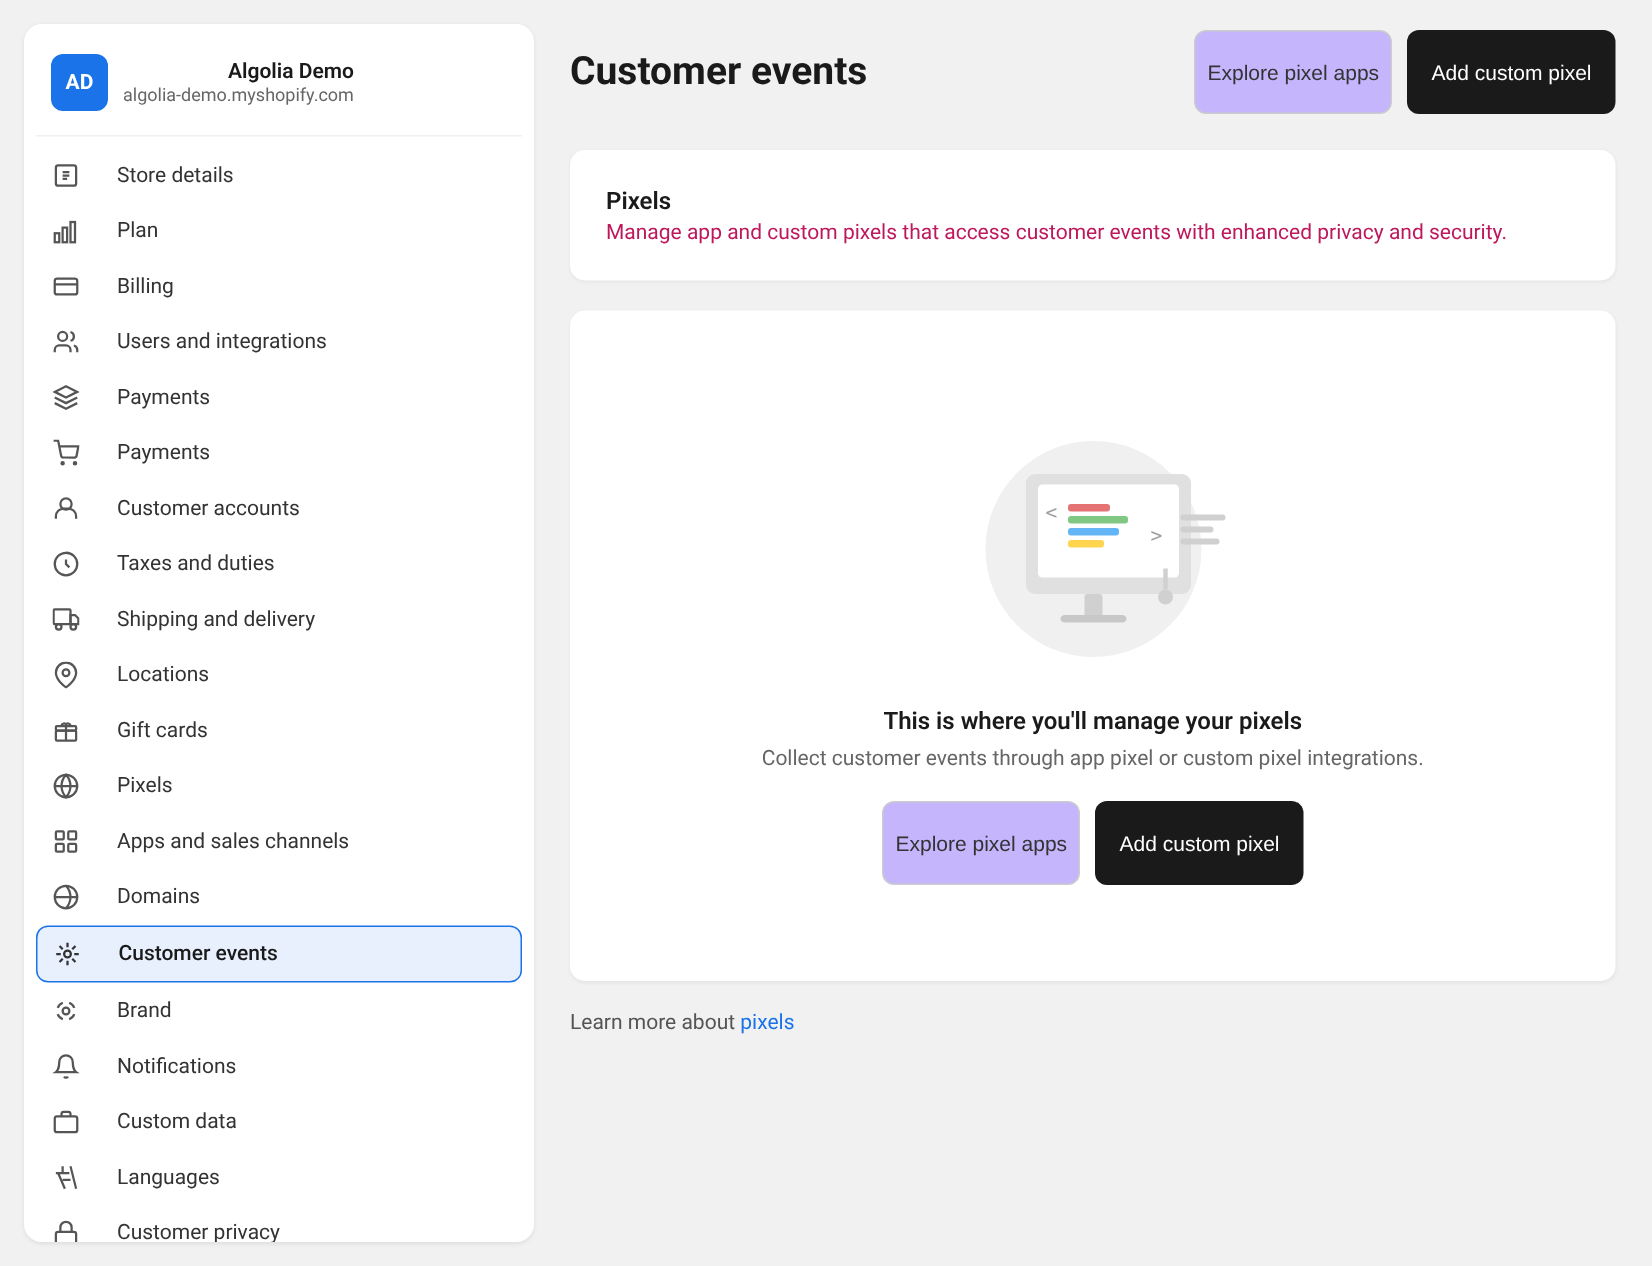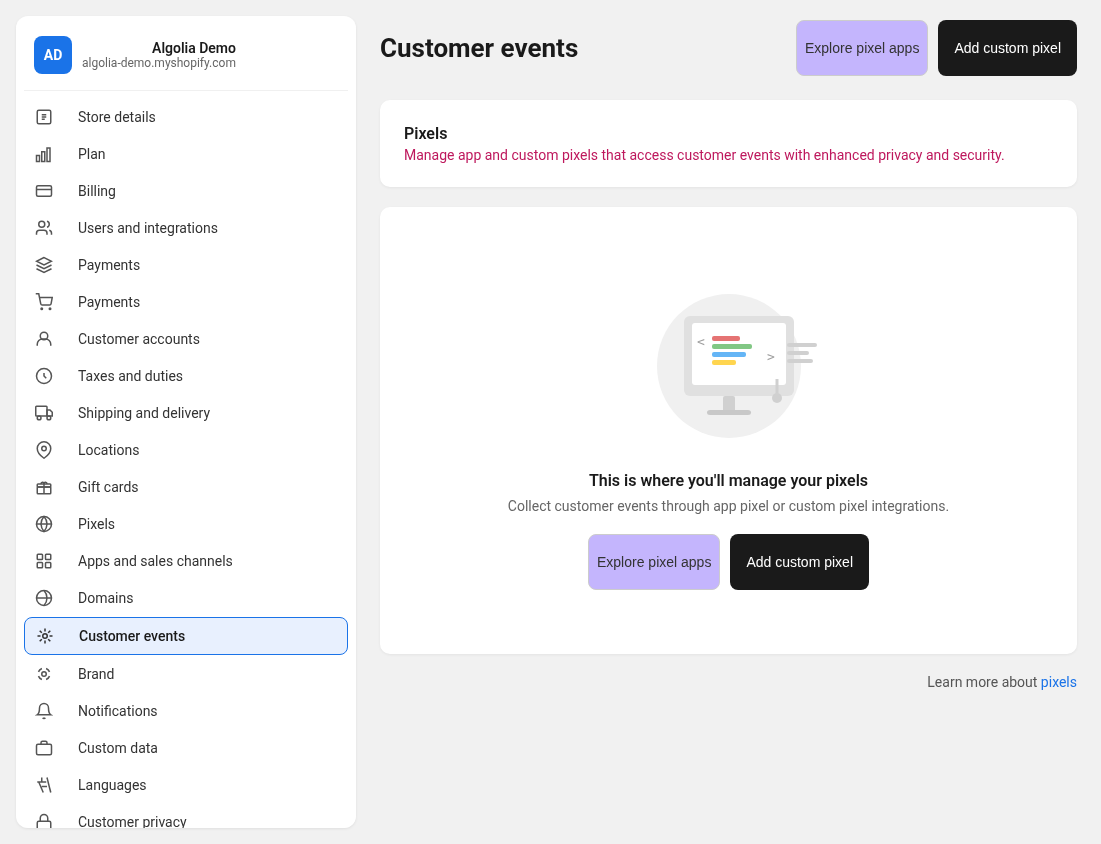--- a/index.html
+++ b/index.html
@@ -183,21 +183,21 @@
       color: #666;
       margin-bottom: 20px;
     }
 
     .empty-actions {
       display: flex;
       gap: 10px;
     }
 
     .learn-more {
-      text-align: right;
+      text-align: left;
       font-size: 14px;
       color: #555;
       margin-top: 8px;
     }
 
     .learn-more a {
       color: #1a73e8;
       text-decoration: none;
     }
   </style>

